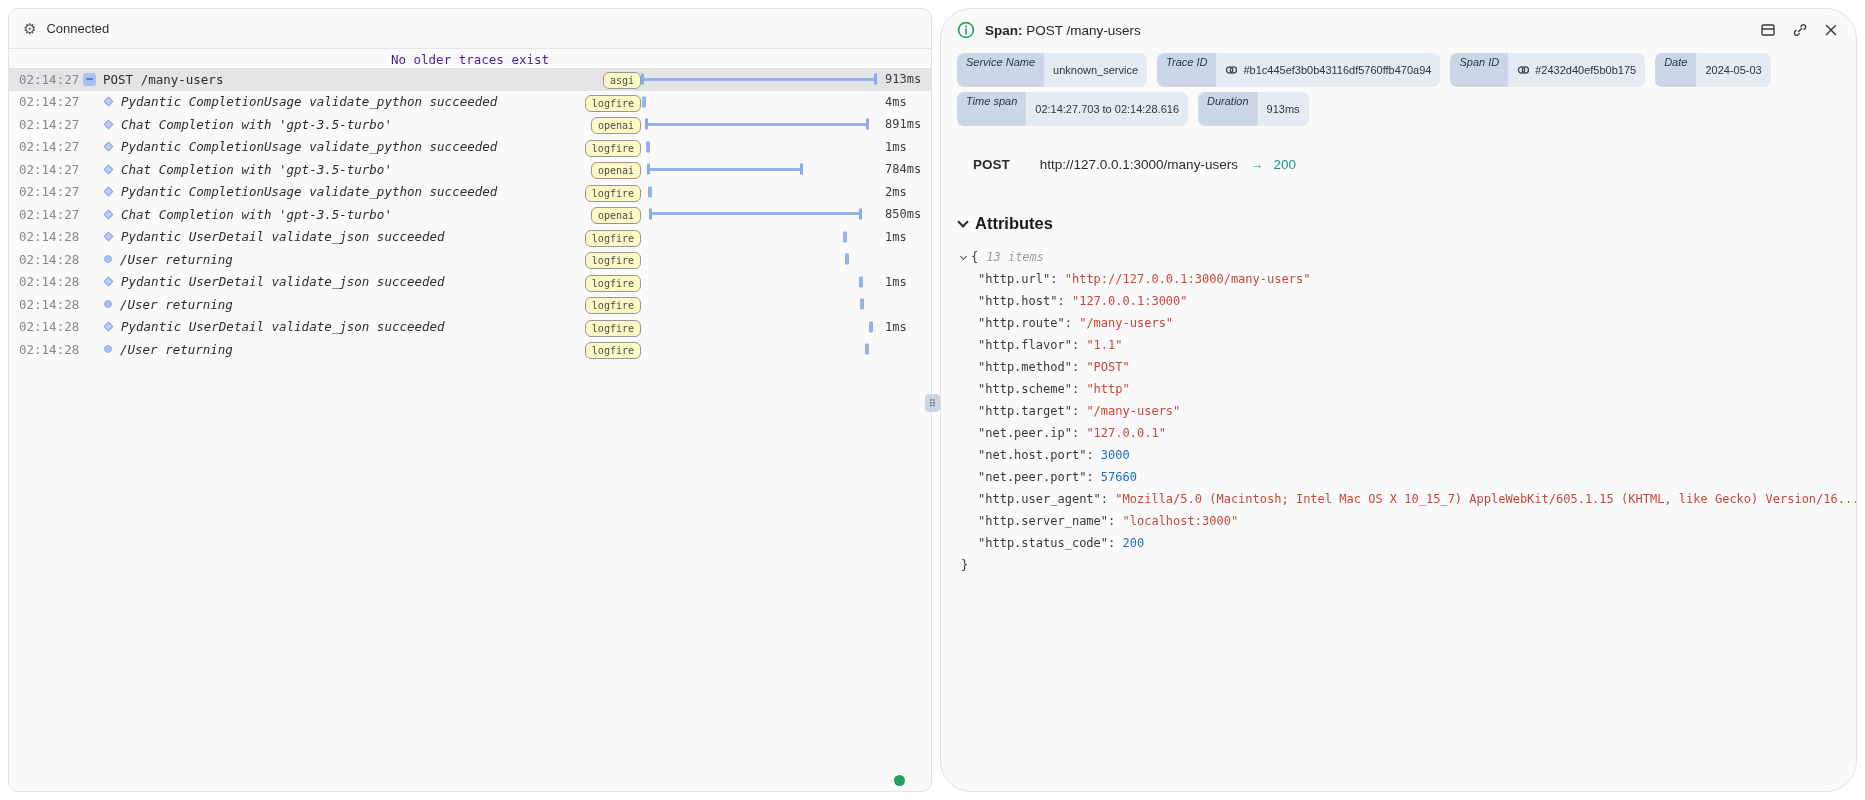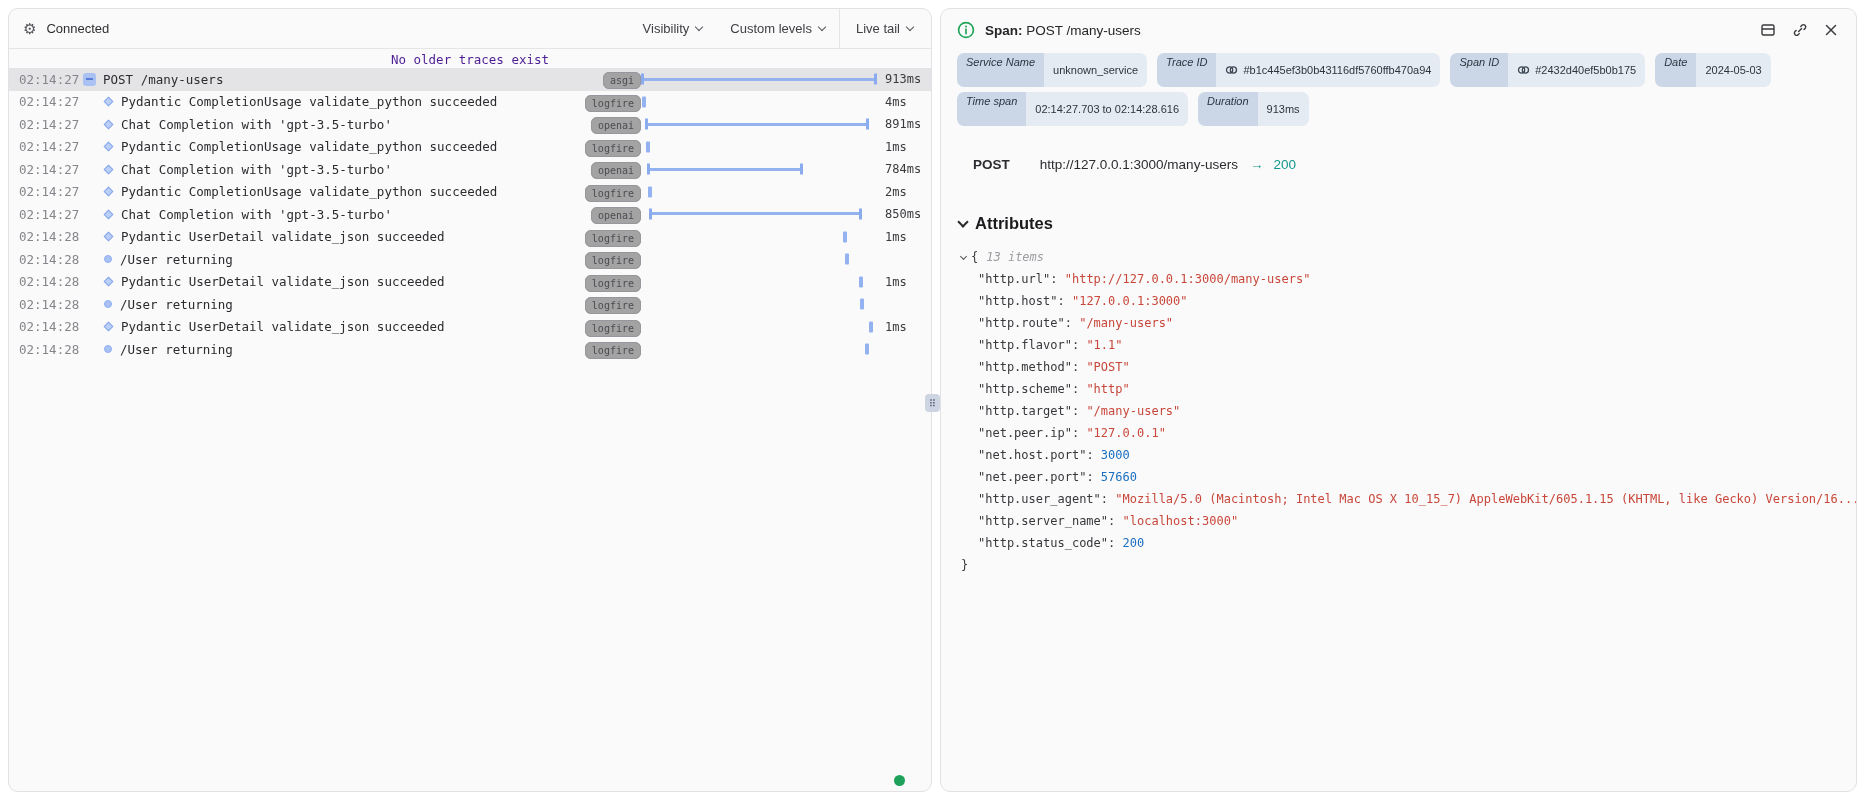--- a/index.html
+++ b/index.html
@@ -1,45 +1,45 @@
 <!DOCTYPE html>
 <html><head>
 <meta charset="utf-8">
 <style>
   * { box-sizing: border-box; margin: 0; padding: 0; }
   html,body { width:1865px; height:800px; background:#fff; font-family:"Liberation Sans",sans-serif; overflow:hidden; }
   .app { position:relative; display:flex; gap:8px; padding:8px; width:100%; height:100%; }
   .panel { background:#fafafa; border:1px solid #e2e2e6; border-radius:10px; overflow:hidden; position:relative; }
   .panel.left { width:924px; display:flex; flex-direction:column; }
-  .panel.right { flex:1; }
+  .panel.right { flex:1;border-radius:31px; }
 
   
   .lheader { height:40px; display:flex; align-items:center; justify-content:space-between; border-bottom:1px solid #e5e5e8; padding-left:14px; flex:none; }
   .lheader .lh-left { display:flex; align-items:center; gap:10px; font-size:13px; color:#2f2f33; }
   .gear { font-size:15px; color:#55555b; line-height:1; }
   .lh-right { display:flex; align-items:stretch; height:100%; }
   .hbtn { display:flex; align-items:center; font-size:13px; color:#3e3e44; padding:0 14px; cursor:pointer; }
   .livetail-wrap { border-left:1px solid #e5e5e8; display:flex; align-items:center; padding:0 18px 0 16px; }
   .chev { display:inline-block; width:6px; height:6px; border-right:1.5px solid #55555b; border-bottom:1.5px solid #55555b; transform:rotate(45deg); margin-left:7px; margin-top:-3px; }
 
   
   .tracelist { flex:1; overflow:hidden; position:relative; padding-top:2px; }
   .notice { text-align:center; font:12.5px "DejaVu Sans Mono",monospace; color:#4c1d95; height:17px; line-height:17px; }
   .trace-row { display:grid; grid-template-columns:64px 1fr 60px 236px 46px; align-items:center; height:22.5px; padding:0 8px 0 10px; font:12.5px "DejaVu Sans Mono",monospace; color:#2c2c30; cursor:pointer; }
   .trace-row.selected { background:#e4e4e7; }
   .trace-row .t { color:#85858b; }
   .trace-row .lbl { display:flex; align-items:center; white-space:nowrap; overflow:hidden; }
-  .trace-row .lbl.ind1 { padding-left:20px; }
+  .trace-row .lbl.ind1 { padding-left:20px;font-style:italic; }
   .icn { flex:none; display:inline-block; }
   .icn.minus-square { width:13px; height:13px; border-radius:3px; background:#a9c2f3; position:relative; margin-right:7px; }
   .icn.minus-square::after { content:""; position:absolute; left:3px; right:3px; top:5.5px; height:2px; background:#5b7cd9; }
   .icn.diamond { width:7px; height:7px; background:#bccff6; border:1.5px solid #86a7ee; transform:rotate(45deg); margin:0 9px 0 2px; }
   .icn.circle { width:8px; height:8px; border-radius:50%; background:#a8c0f3; border:1px solid #90b0f0; margin:0 8px 0 1px; }
   .tagc { justify-self:end; }
-  .tag { font:10px "DejaVu Sans Mono",monospace; color:#4c4c52; background:#a3a3a3; border:1px solid #96969c; border-radius:6px; padding:1.5px 6px 2.5px; }
+  .tag { font:10px "DejaVu Sans Mono",monospace; color:#4c4c52; background:#fef9c3; border:1px solid #96969c; border-radius:6px; padding:1.5px 6px 2.5px; }
   .tl { position:relative; height:100%; }
   .bar { position:absolute; top:50%; transform:translateY(-50%); height:11px;
          background:linear-gradient(to bottom, transparent 4px, #93b2ef 4px, #93b2ef 7px, transparent 7px); }
   .bar::before,.bar::after { content:""; position:absolute; top:0; bottom:0; width:3px; background:#8aace e; background:#8aacee; }
   .bar::before { left:0; } .bar::after { right:0; }
   .ibar { position:absolute; top:50%; transform:translateY(-50%); height:11px; width:4px; background:#93b2ef; border-radius:1px; }
   .dur { padding-left:8px; font-size:12px; color:#3a3a3e; }
   .live-dot { position:absolute; right:26px; bottom:5px; width:11px; height:11px; border-radius:50%; background:#1fa15c; }
 
   
@@ -80,36 +80,20 @@
 <body>
 
 <div class="app">
 
   <section class="panel left">
     <div class="lheader">
       <div class="lh-left">
         <span class="gear">⚙</span>
         <span>Connected</span>
       </div>
-      <div class="lh-right">
-        <span class="hbtn">
-          <span>Visibility</span>
-            <i class="chev"></i>
-        </span>
-        <span class="hbtn">
-          <span>Custom levels</span>
-            <i class="chev"></i>
-        </span>
-        <span class="livetail-wrap">
-          <span class="hbtn" style="padding:0">
-            <span>Live tail</span>
-              <i class="chev"></i>
-          </span>
-        </span>
-      </div>
     </div>
     <div class="tracelist">
       <div class="notice">No older traces exist</div>
       <div>
           <div class="trace-row selected">
             <span class="t">02:14:27</span>
             <span class="lbl ind0">
               <span class="icn minus-square"></span>
               <span>POST /many-users</span>
             </span>

